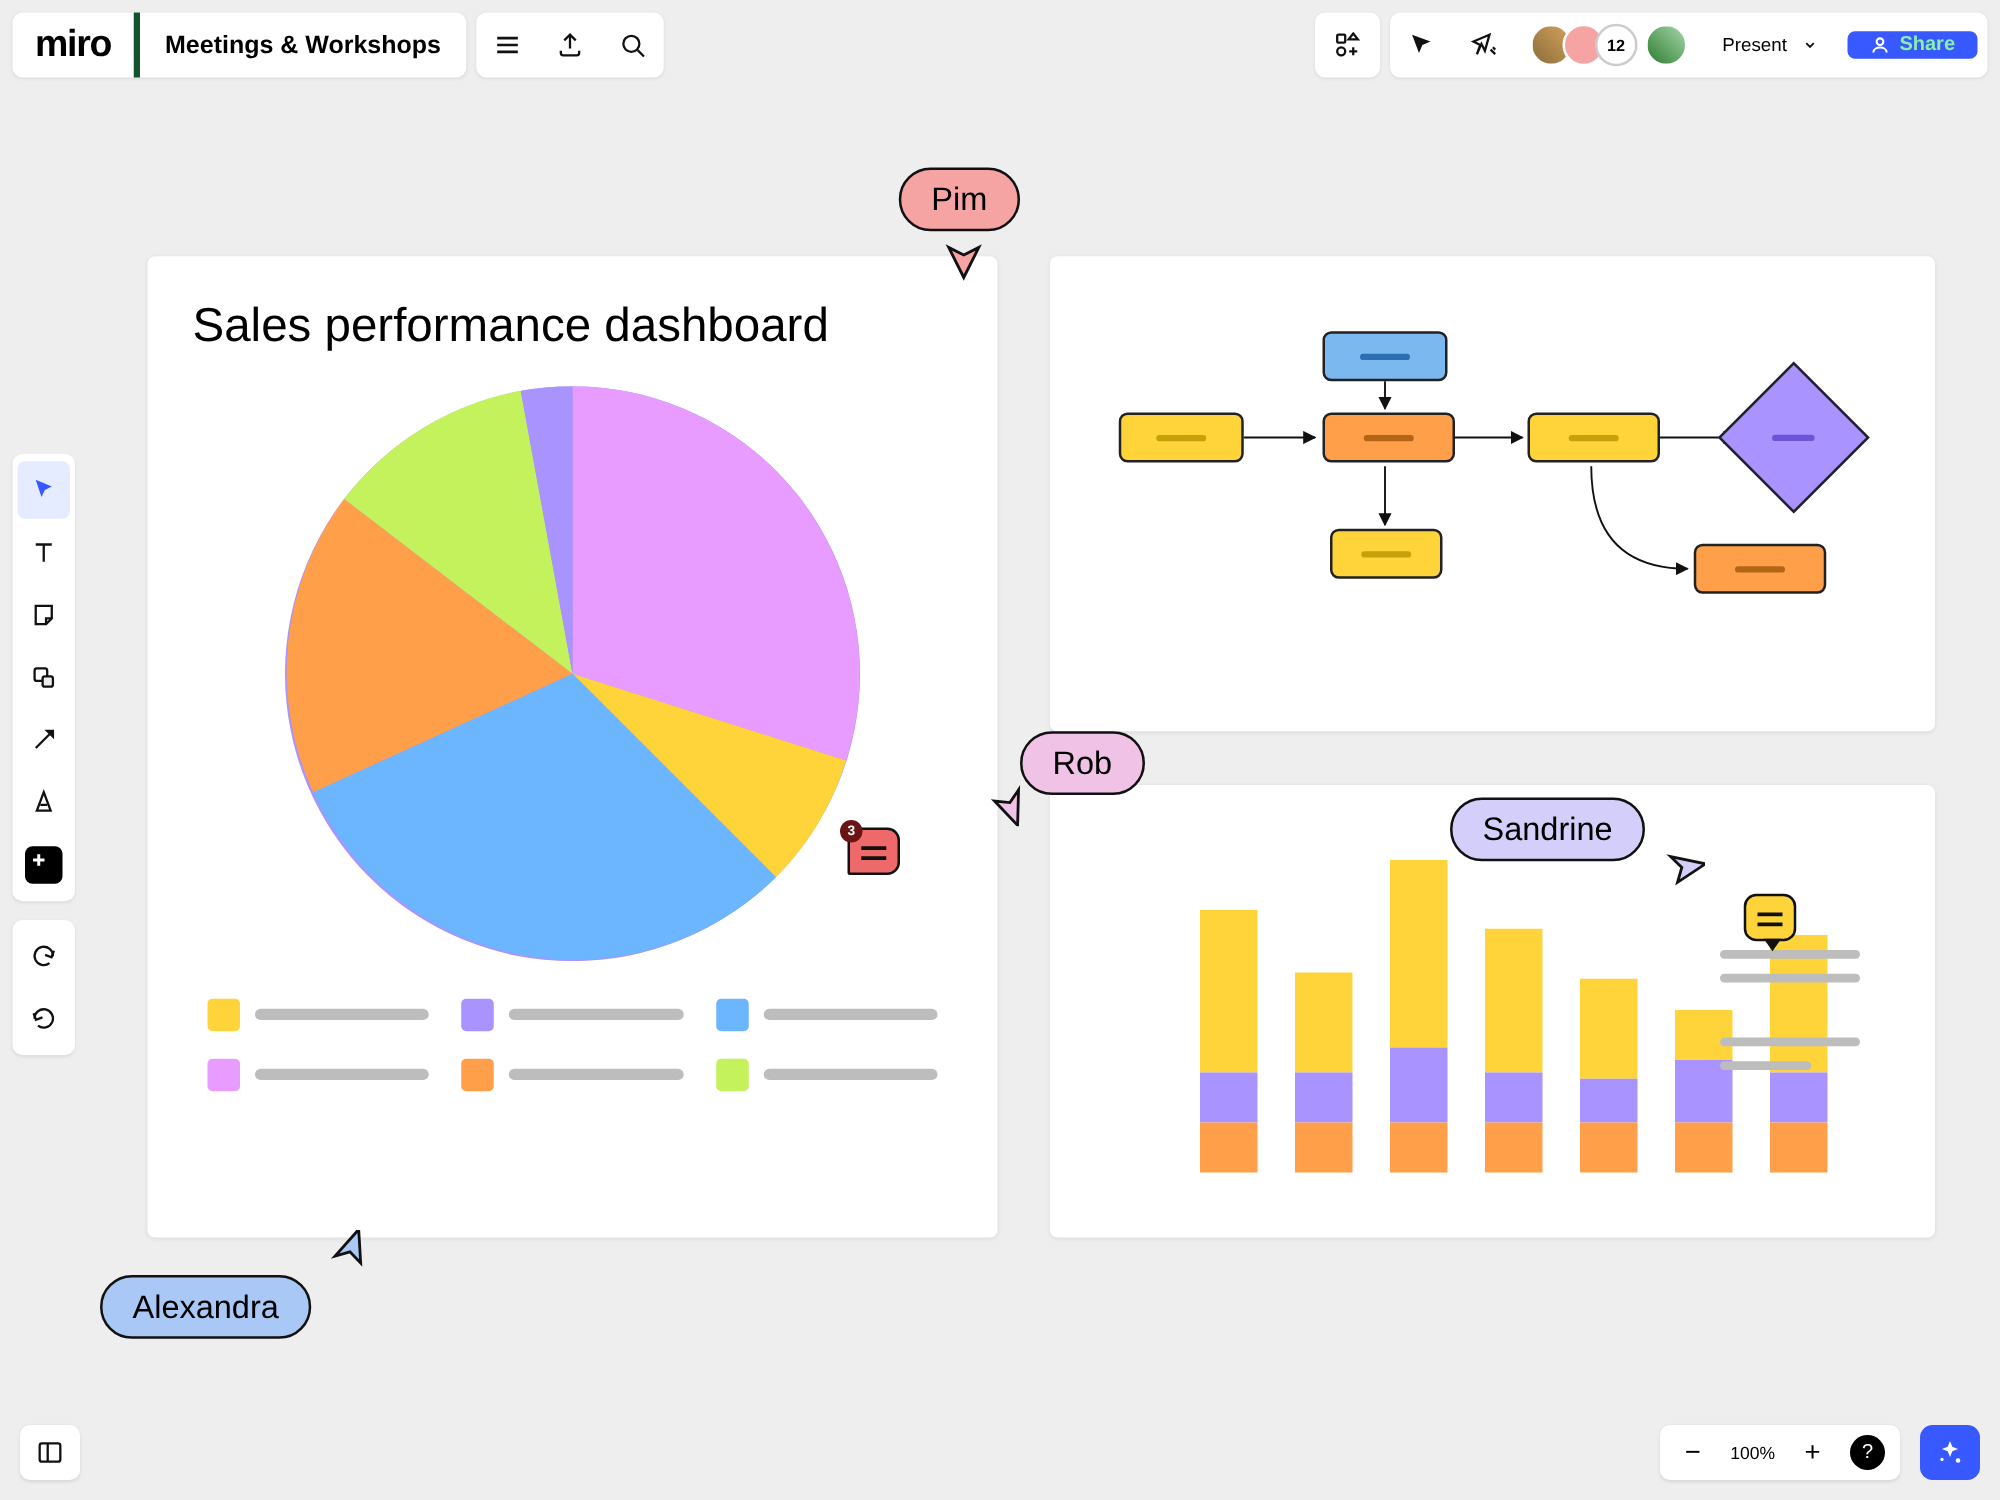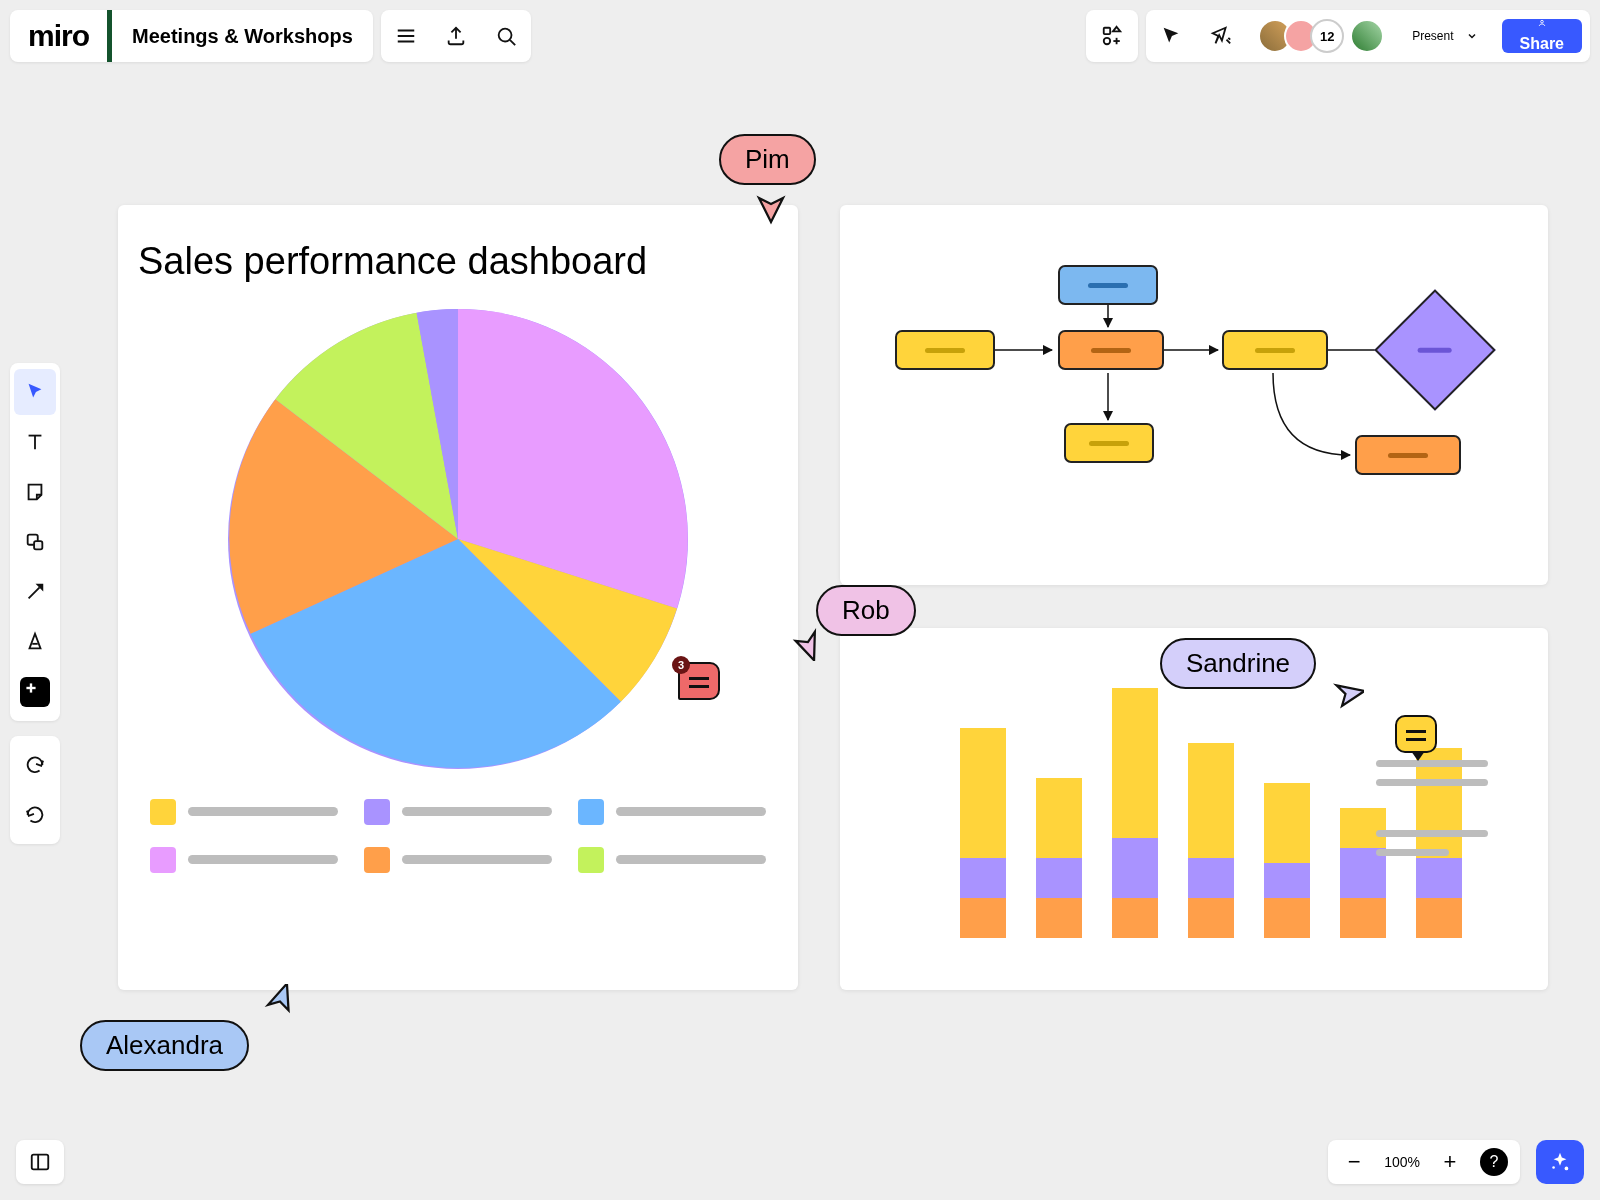--- a/index.html
+++ b/index.html
@@ -10,36 +10,36 @@
   .topbar { position: absolute; top: 10px; left: 10px; right: 10px; height: 52px; display: flex; justify-content: space-between; }
   .tb-group { display: flex; gap: 8px; }
   .tb-card { background: #fff; border-radius: 8px; box-shadow: 0 1px 3px rgba(0,0,0,0.08); display: flex; align-items: center; height: 52px; }
   .logo { font-family: Arial, sans-serif; font-weight: 900; font-size: 30px; letter-spacing: -1px; padding: 0 18px; border-right: 5px solid #14532d; height: 100%; display:flex; align-items:center;}
   .board-title { padding: 0 20px; font-size: 20px; font-weight: 700; }
   .icon-btn { width: 50px; height: 52px; display: flex; align-items: center; justify-content: center; cursor: pointer; }
   .icon-btn svg { width: 22px; height: 22px; }
   .avatars { display: flex; align-items: flex-end; padding: 0 12px; gap: 0; }
   .avatar { width: 34px; height: 34px; border-radius: 50%; border: 2px solid #fff; margin-left: -8px; display:flex; align-items:center; justify-content:center; font-size:13px; font-weight:600;}
   .avatar:first-child { margin-left: 0; }
-  .present-btn { display: flex; align-items: center; gap: 12px; padding: 0 16px; cursor: pointer; font-size: 12px; }
-  .share-btn { background: #3859ff; color: #ffffff; border-radius: 6px; padding: 0 18px; height: 34px; display: flex; align-items: center; gap: 8px; font-size: 16px; font-weight: 600; margin: 0 8px; cursor:pointer;flex-direction:column;}
+  .present-btn { display: flex; align-items: center; gap: 12px; padding: 0 16px; cursor: pointer; font-size: 15px; }
+  .share-btn { background: #3859ff; color: #86efac; border-radius: 6px; padding: 0 18px; height: 22px; display: flex; align-items: center; gap: 8px; font-size: 16px; font-weight: 600; margin: 0 8px; cursor:pointer;}
 
   
   .tool-panel { position: absolute; left: 10px; top: 363px; width: 50px; background: #fff; border-radius: 8px; box-shadow: 0 1px 3px rgba(0,0,0,0.08); display: flex; flex-direction: column; align-items:center; padding: 4px 0;}
   .tool { width: 42px; height: 46px; display:flex; align-items:center; justify-content:center; cursor:pointer; border-radius:6px; margin: 2px 0;}
   .tool.active { background:#e6ecff; }
   .tool svg { width:22px; height:22px; }
   .tool-add { background:#000; border-radius:6px; width:30px; height:30px; }
   .undo-panel { top: 736px; }
 
   
   .canvas { position:absolute; inset:0; }
   .frame { position:absolute; background:#fff; border-radius:6px; box-shadow: 0 1px 4px rgba(0,0,0,0.08);}
   
-  .frame1 { left:118px; top:205px; width:680px; height:785px; padding: 34px 20px; }
+  .frame1 { left:118px; top:205px; width:680px; height:785px; padding: 34px 36px; }
   .dash-title { font-size: 38px; font-weight:500; line-height:1.2; margin-bottom: 24px;}
   .pie-wrap { position:relative; width:460px; height:460px; margin: 0 auto 30px; }
   .legend { display:grid; grid-template-columns: repeat(3,1fr); gap: 22px 26px; padding: 0 12px;}
   .legend-item { display:flex; align-items:center; gap:12px;}
   .swatch { width:26px; height:26px; border-radius:4px; flex-shrink:0;}
   .leg-line { flex:1; height:9px; background:#bdbdbd; border-radius:5px;}
   
   .frame2 { left:840px; top:205px; width:708px; height:380px; }
   .flownode { position:absolute; border:2px solid #222; border-radius:7px; display:flex; align-items:center; justify-content:center;}
   .node-line { width:40px; height:5px; border-radius:3px;}

